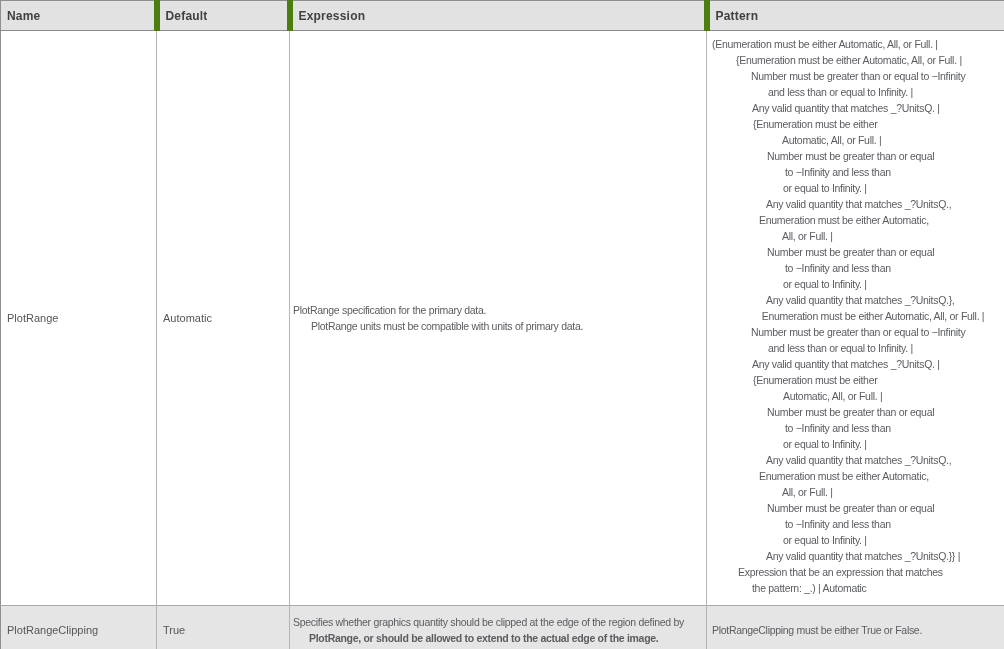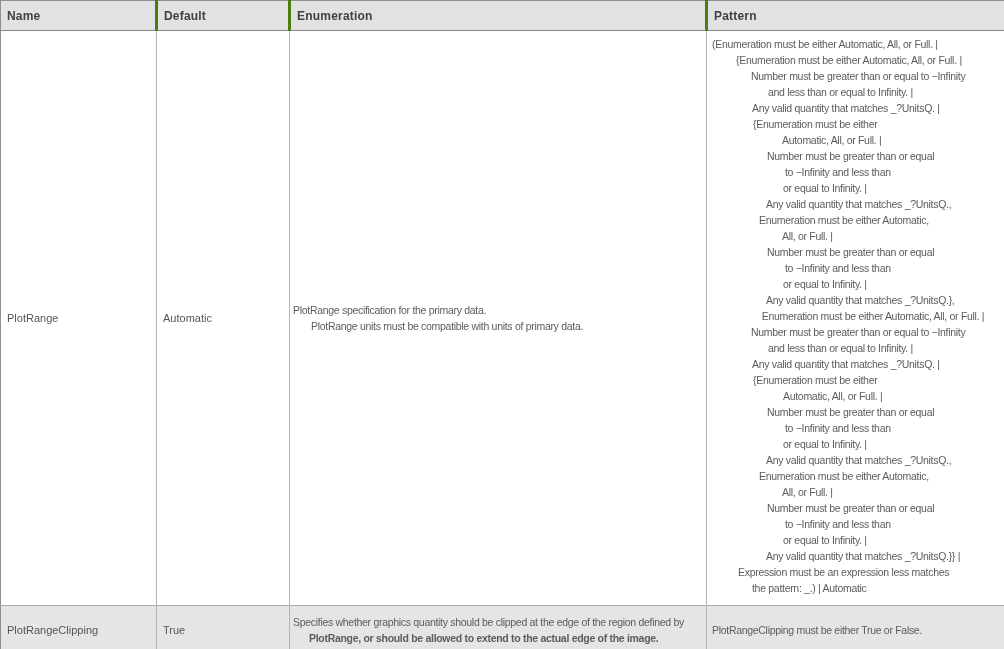--- a/index.html
+++ b/index.html
@@ -21,21 +21,21 @@
   th{
     background:#e2e2e2;
     text-align:left;
     font-size:12px;
     font-weight:bold;
     color:#414141;
     padding:0 4px 0 6px;
     height:29px;
     vertical-align:middle;
     border-bottom:1px solid #8a8a8a;
-    border-left:3px solid #4d7c0f;
+    border-left:6px solid #4d7c0f;
     letter-spacing:.2px;
   }
   th:first-child{border-left:none;}
   td{
     border-left:1px solid #b4b4b4;
     vertical-align:middle;
     font-size:11px;
     overflow:hidden;
   }
   td:first-child{border-left:none;}
@@ -65,21 +65,21 @@
   <colgroup>
     <col class="c-name">
     <col class="c-default">
     <col class="c-desc">
     <col class="c-pattern">
   </colgroup>
   <thead>
     <tr>
       <th>Name</th>
       <th>Default</th>
-      <th>Enumeration</th>
+      <th>Expression</th>
       <th>Pattern</th>
     </tr>
   </thead>
   <tbody>
     <tr class="row-main">
       <td class="cell-name">PlotRange</td>
       <td class="cell-default">Automatic</td>
       <td class="cell-desc">
         <div class="linewrap">
             <div class="tline" style="padding-left: 0px;">PlotRange specification for the primary data.</div>
@@ -114,21 +114,21 @@
             <div class="tline" style="padding-left: 55px;">Number must be greater than or equal</div>
             <div class="tline" style="padding-left: 73px;">to −Infinity and less than</div>
             <div class="tline" style="padding-left: 71px;">or equal to Infinity. |</div>
             <div class="tline" style="padding-left: 54px;">Any valid quantity that matches _?UnitsQ.,</div>
             <div class="tline" style="padding-left: 47px;">Enumeration must be either Automatic,</div>
             <div class="tline" style="padding-left: 70px;">All, or Full. |</div>
             <div class="tline" style="padding-left: 55px;">Number must be greater than or equal</div>
             <div class="tline" style="padding-left: 73px;">to −Infinity and less than</div>
             <div class="tline" style="padding-left: 71px;">or equal to Infinity. |</div>
             <div class="tline" style="padding-left: 54px;">Any valid quantity that matches _?UnitsQ.}} |</div>
-            <div class="tline" style="padding-left: 26px;">Expression must be an expression less matches</div>
+            <div class="tline" style="padding-left: 26px;">Expression that be an expression that matches</div>
             <div class="tline" style="padding-left: 40px;">the pattern: _.) | Automatic</div>
           </div>
       </td>
     </tr>
     <tr class="row-alt">
       <td class="cell-name">PlotRangeClipping</td>
       <td class="cell-default">True</td>
       <td class="cell-desc">
         <div class="linewrap">
             <div class="tline" style="padding-left: 0px;">Specifies whether graphics quantity should be clipped at the edge of the region defined by</div>

